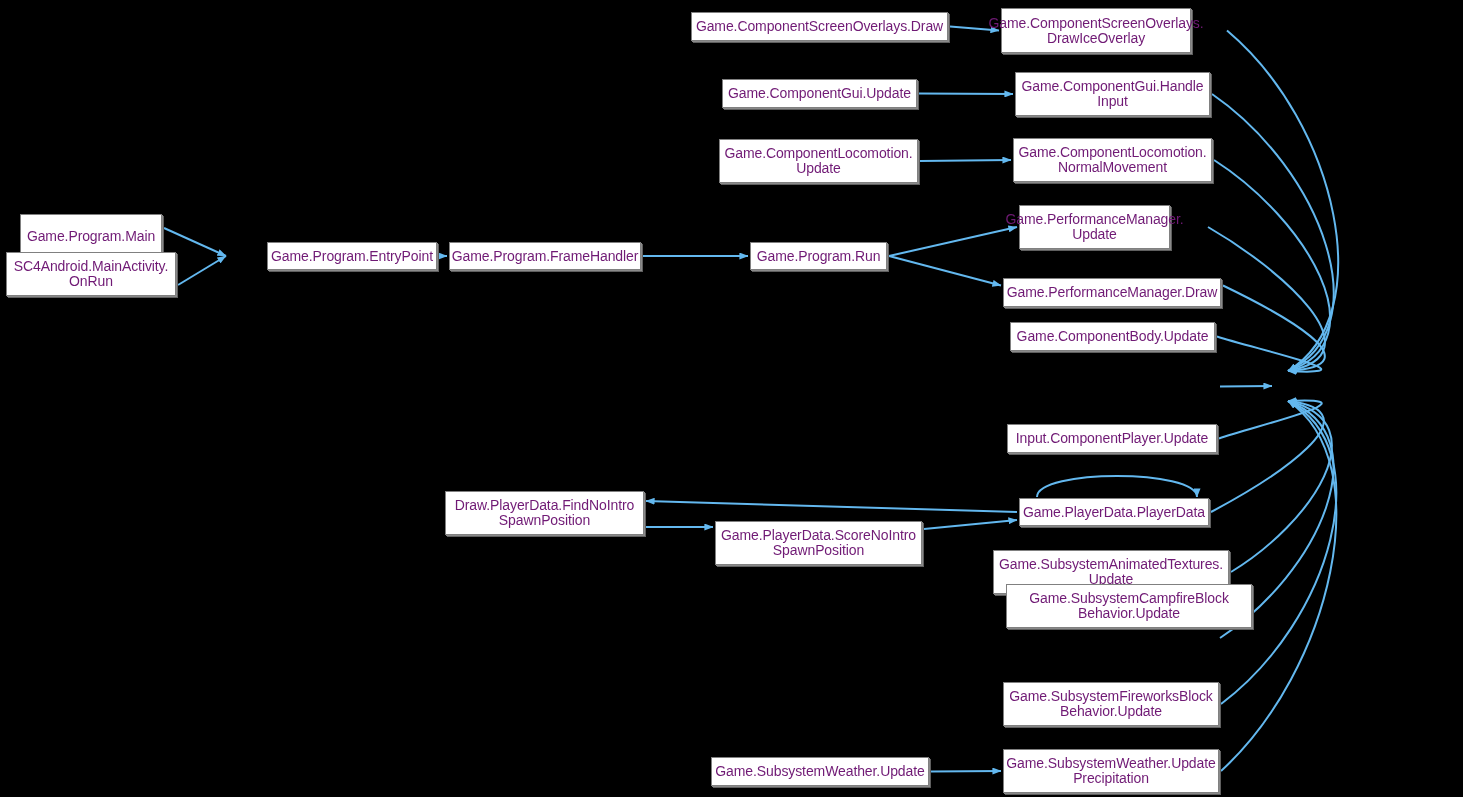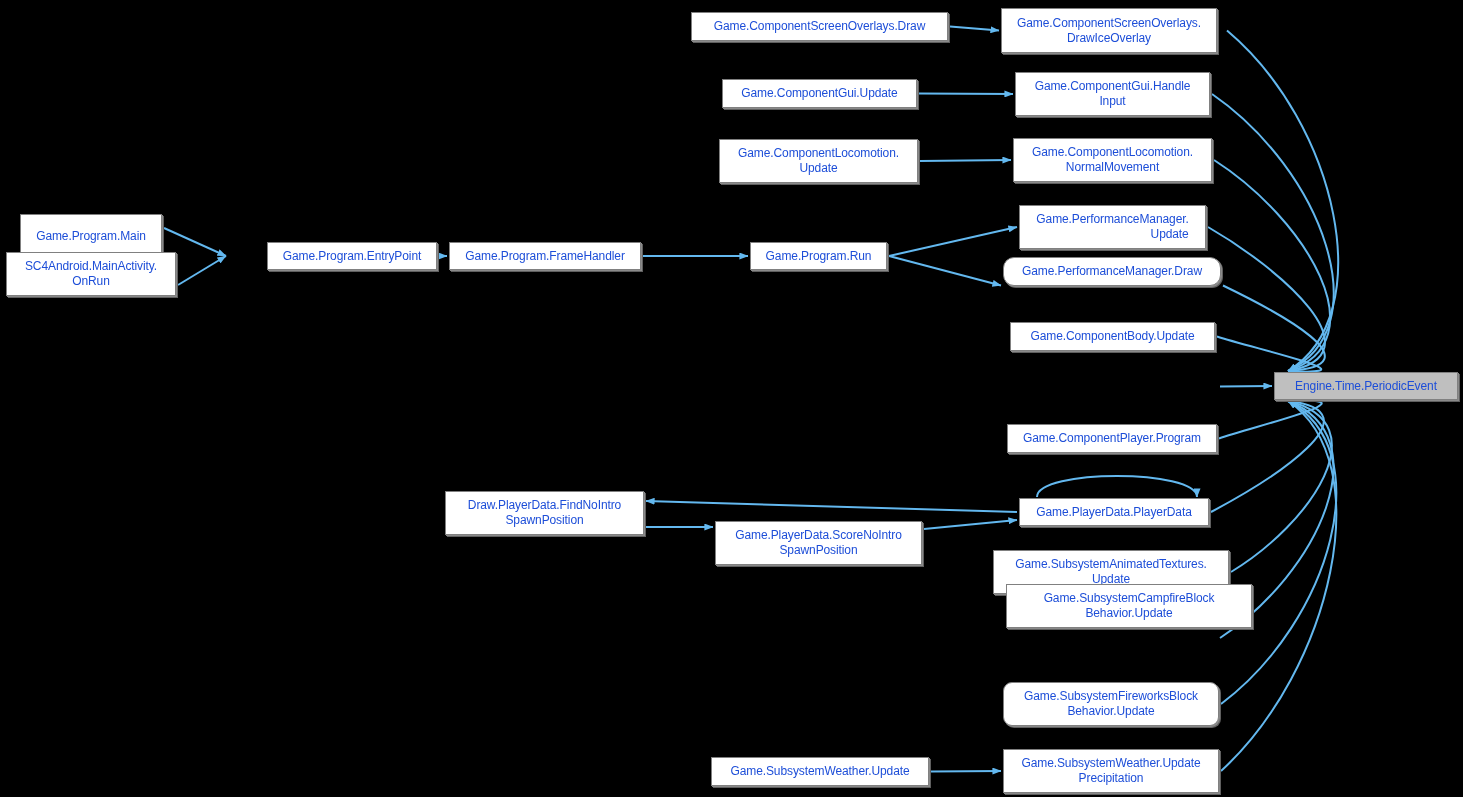--- a/index.html
+++ b/index.html
@@ -34,22 +34,22 @@
   .node {
     position: absolute;
     box-sizing: border-box;
     background: #ffffff;
     border: 1px solid #808080;
     box-shadow: 1px 1px 0 0 #8a8a8a, 2px 2px 0 0 #5f5f5f;
     display: flex;
     align-items: center;
     justify-content: center;
     text-align: center;
-    color: #1d4ed8;
-    font-size: 12px;
+    color: #701a75;
+    font-size: 14px;
     line-height: 15px;
     letter-spacing: -0.1px;
     white-space: pre-line;
     padding: 0 3px;
   }
   .node.root {
     background: #bfbfbf;
   }
 </style>
 </head>
@@ -89,50 +89,49 @@
         <path d="M1211,512 C1272.8,479.24 1380,411.2 1288,401" fill="none" stroke="#63b8ef" stroke-width="2" marker-end="url(#arrowhead)"></path>
         <path d="M1231,572 C1310.8,523.64 1380,423.2 1288,401" fill="none" stroke="#63b8ef" stroke-width="2" marker-end="url(#arrowhead)"></path>
         <path d="M1220,638 C1319.6,572.48 1380,436.4 1288,401" fill="none" stroke="#63b8ef" stroke-width="2" marker-end="url(#arrowhead)"></path>
         <path d="M1221,704 C1331,621.3199999999999 1380,449.6 1288,401" fill="none" stroke="#63b8ef" stroke-width="2" marker-end="url(#arrowhead)"></path>
         <path d="M1221,771 C1331,670.9 1380,463 1288,401" fill="none" stroke="#63b8ef" stroke-width="2" marker-end="url(#arrowhead)"></path>
       </g>
   </svg>
 
   <div id="node-layer">
       <div class="node" style="left: 691px; top: 12px; width: 257px; height: 29px;">Game.ComponentScreenOverlays.Draw</div>
-      <div class="node" style="left: 1001px; top: 8px; width: 216px; height: 45px;">Game.ComponentScreenOverlays.
+      <div class="node" style="left: 1001px; top: 8px; width: 190px; height: 45px;">Game.ComponentScreenOverlays.
 DrawIceOverlay</div>
       <div class="node" style="left: 722px; top: 79px; width: 195px; height: 29px;">Game.ComponentGui.Update</div>
       <div class="node" style="left: 1015px; top: 72px; width: 195px; height: 44px;">Game.ComponentGui.Handle
 Input</div>
       <div class="node" style="left: 719px; top: 139px; width: 199px; height: 44px;">Game.ComponentLocomotion.
 Update</div>
       <div class="node" style="left: 1013px; top: 138px; width: 199px; height: 44px;">Game.ComponentLocomotion.
 NormalMovement</div>
       <div class="node" style="left: 20px; top: 214px; width: 142px; height: 44px;">Game.Program.Main</div>
       <div class="node" style="left: 6px; top: 252px; width: 170px; height: 44px;">SC4Android.MainActivity.
 OnRun</div>
       <div class="node" style="left: 228px; top: 242px; width: 170px; height: 28px; margin-left: 39px;">Game.Program.EntryPoint</div>
       <div class="node" style="left: 449px; top: 242px; width: 192px; height: 28px;">Game.Program.FrameHandler</div>
       <div class="node" style="left: 750px; top: 242px; width: 137px; height: 28px;">Game.Program.Run</div>
-      <div class="node" style="left: 1019px; top: 205px; width: 187px; height: 44px; text-align: right;">Game.PerformanceManager.
+      <div class="node" style="left: 1019px; top: 205px; width: 151px; height: 44px;">Game.PerformanceManager.
 Update</div>
-      <div class="node" style="left: 1003px; top: 257px; width: 218px; height: 29px; border-radius: 11px;">Game.PerformanceManager.Draw</div>
+      <div class="node" style="left: 1003px; top: 278px; width: 218px; height: 29px;">Game.PerformanceManager.Draw</div>
       <div class="node" style="left: 1010px; top: 322px; width: 205px; height: 29px;">Game.ComponentBody.Update</div>
-      <div class="node" style="left: 1007px; top: 424px; width: 210px; height: 29px;">Game.ComponentPlayer.Program</div>
+      <div class="node" style="left: 1007px; top: 424px; width: 210px; height: 29px;">Input.ComponentPlayer.Update</div>
       <div class="node" style="left: 445px; top: 491px; width: 199px; height: 44px;">Draw.PlayerData.FindNoIntro
 SpawnPosition</div>
       <div class="node" style="left: 715px; top: 521px; width: 207px; height: 44px;">Game.PlayerData.ScoreNoIntro
 SpawnPosition</div>
       <div class="node" style="left: 1019px; top: 498px; width: 190px; height: 28px; text-align: right;">Game.PlayerData.PlayerData</div>
       <div class="node" style="left: 993px; top: 550px; width: 236px; height: 44px;">Game.SubsystemAnimatedTextures.
 Update</div>
       <div class="node" style="left: 1006px; top: 584px; width: 246px; height: 44px;">Game.SubsystemCampfireBlock
 Behavior.Update</div>
-      <div class="node" style="left: 1003px; top: 682px; width: 216px; height: 44px; border-radius: 9px;">Game.SubsystemFireworksBlock
+      <div class="node" style="left: 1003px; top: 682px; width: 216px; height: 44px;">Game.SubsystemFireworksBlock
 Behavior.Update</div>
       <div class="node" style="left: 711px; top: 757px; width: 218px; height: 29px;">Game.SubsystemWeather.Update</div>
       <div class="node" style="left: 1003px; top: 749px; width: 216px; height: 44px;">Game.SubsystemWeather.Update
 Precipitation</div>
-      <div class="node root" style="left: 1274px; top: 372px; width: 184px; height: 28px;">Engine.Time.PeriodicEvent</div>
     </div>
 
 </div>
 
 </body></html>

